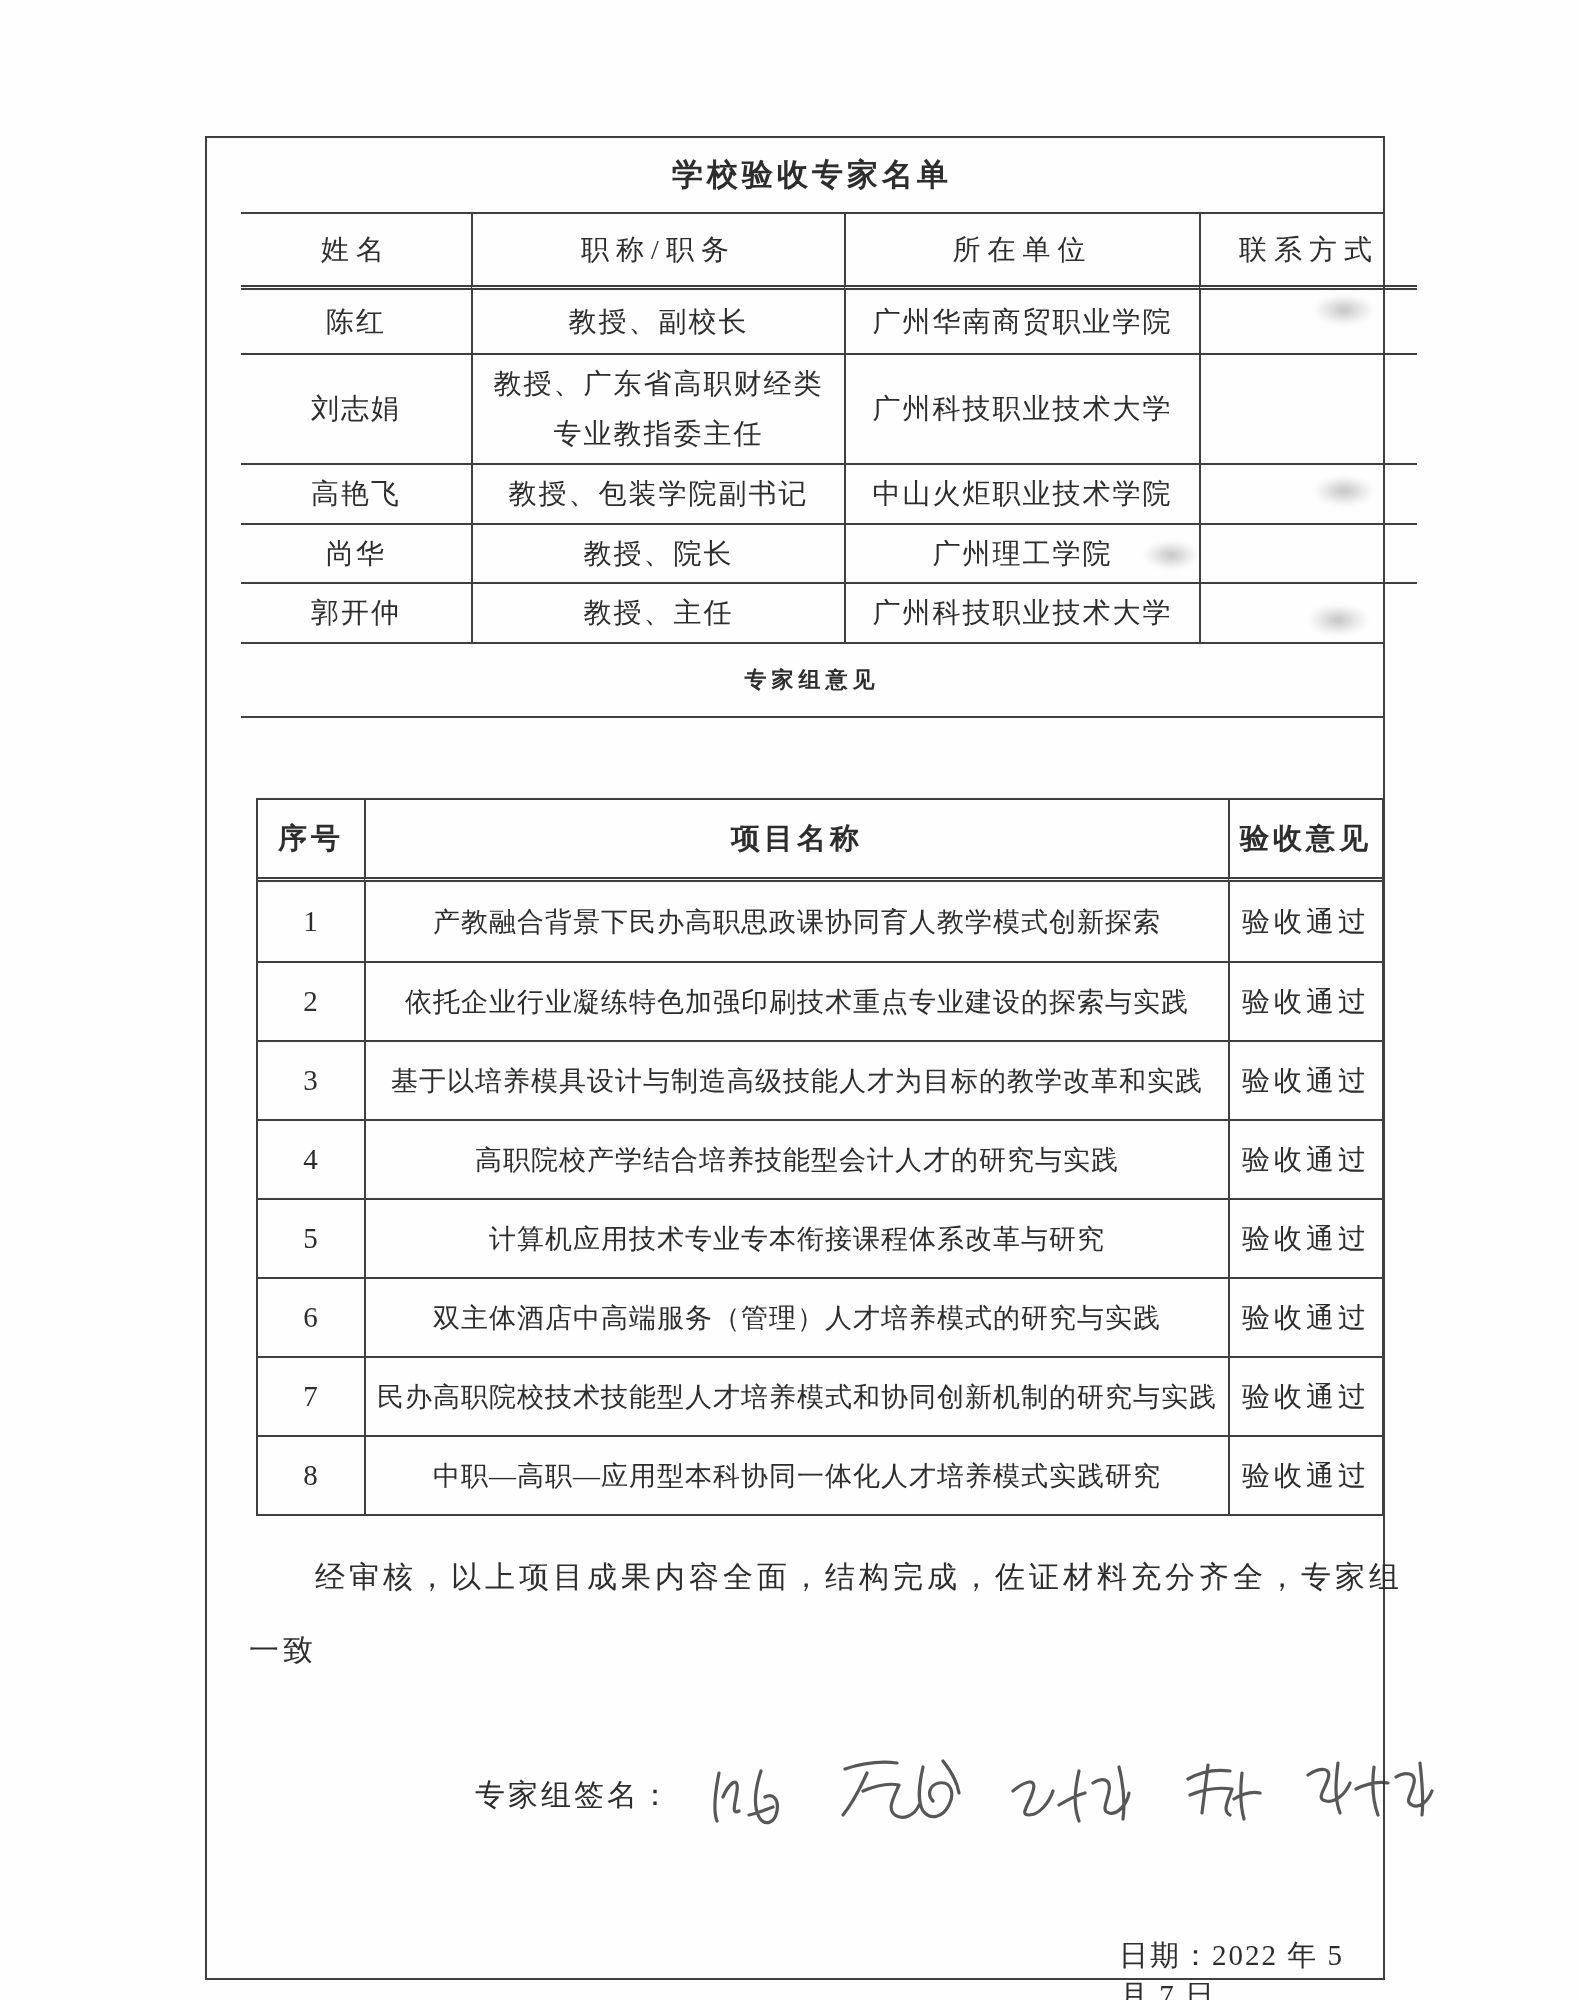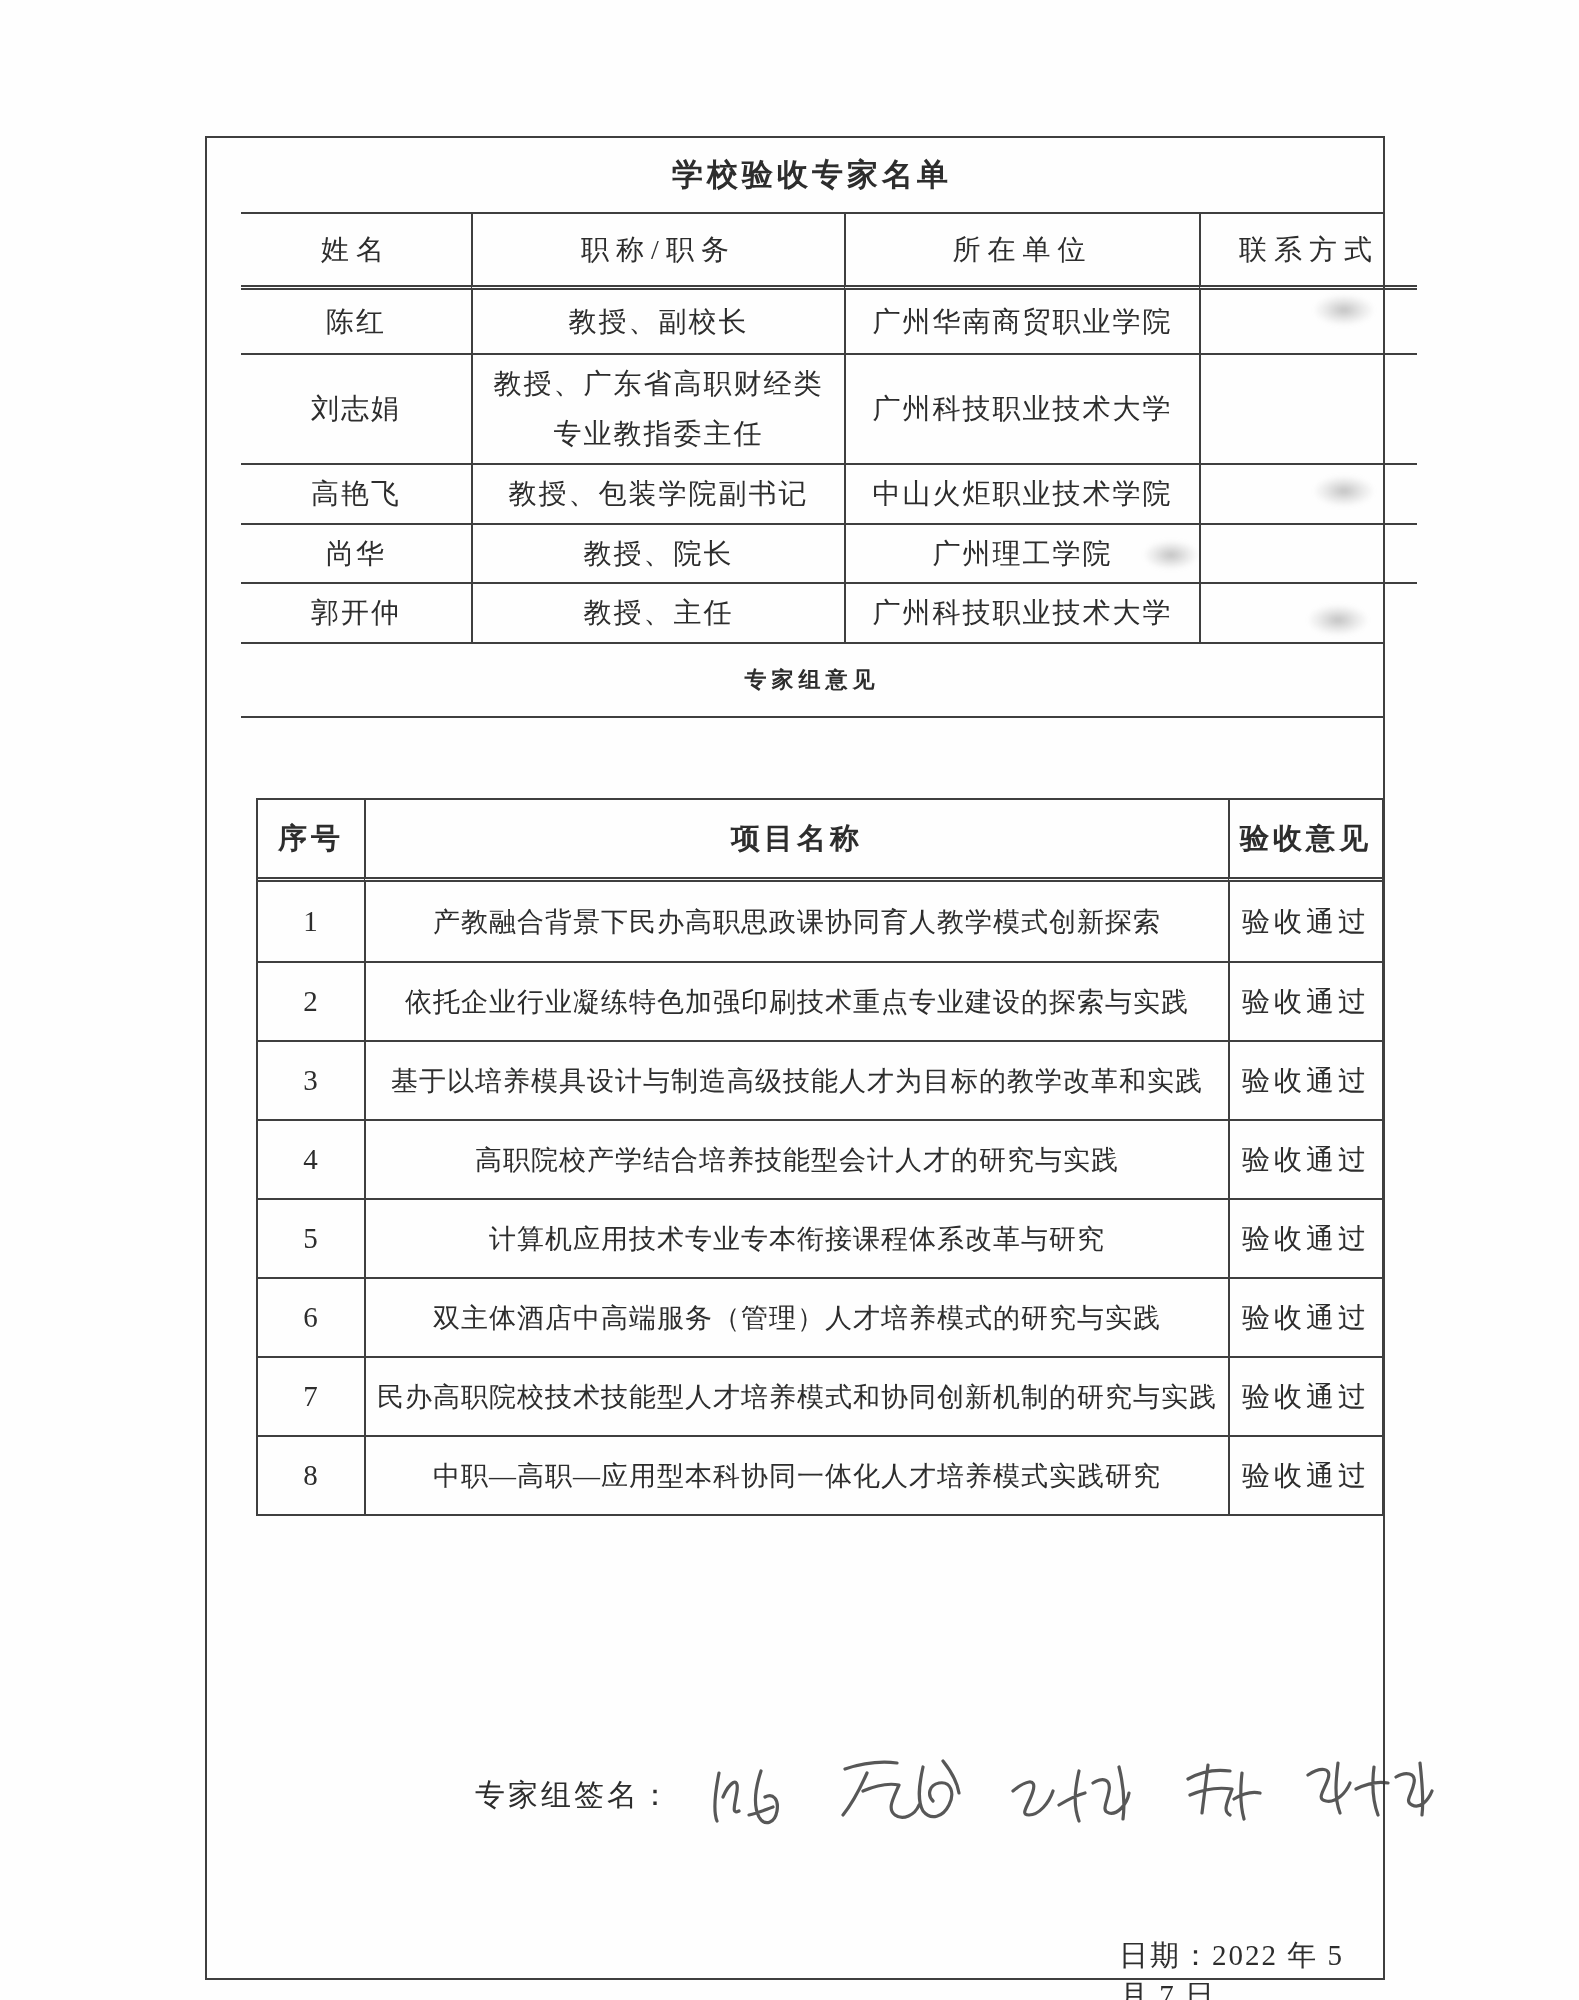--- a/index.html
+++ b/index.html
@@ -147,20 +147,21 @@
           <div class="pc result">验收通过</div>
         </div>
         <div class="prow">
           <div class="pc num">8</div>
           <div class="pc">中职—高职—应用型本科协同一体化人才培养模式实践研究</div>
           <div class="pc result">验收通过</div>
         </div>
       </div>
 
       <div class="conclusion">
+        <div class="indent">经审核，以上项目成果内容全面，结构完成，佐证材料充分齐全，专家组一致</div>
       </div>
 
       <div class="sig-row">
         <span class="sig-label">专家组签名：</span>
         <svg class="sig" width="90" height="88" viewBox="0 0 90 88">
           <path d="M12 22 C8 42 6 60 10 70 M16 46 C22 32 32 24 30 40 C28 54 24 64 32 60 M42 64 C52 62 60 58 66 56 M54 20 C48 38 46 54 52 66 C58 76 68 72 70 60 C72 48 66 42 58 46"></path>
         </svg>
         <svg class="sig" width="140" height="88" viewBox="0 0 140 88" style="transform:translateY(-6px)">
           <path d="M14 24 C32 18 50 16 66 18 M36 28 C28 46 20 60 12 70 M32 46 C46 40 58 38 68 40 C62 54 56 64 64 70 C72 76 84 70 88 60 M92 22 C88 40 86 56 92 66 C100 76 112 72 118 60 C124 48 120 36 108 38 C98 40 96 50 102 56 M112 16 C120 26 126 36 128 48"></path>
         </svg>

